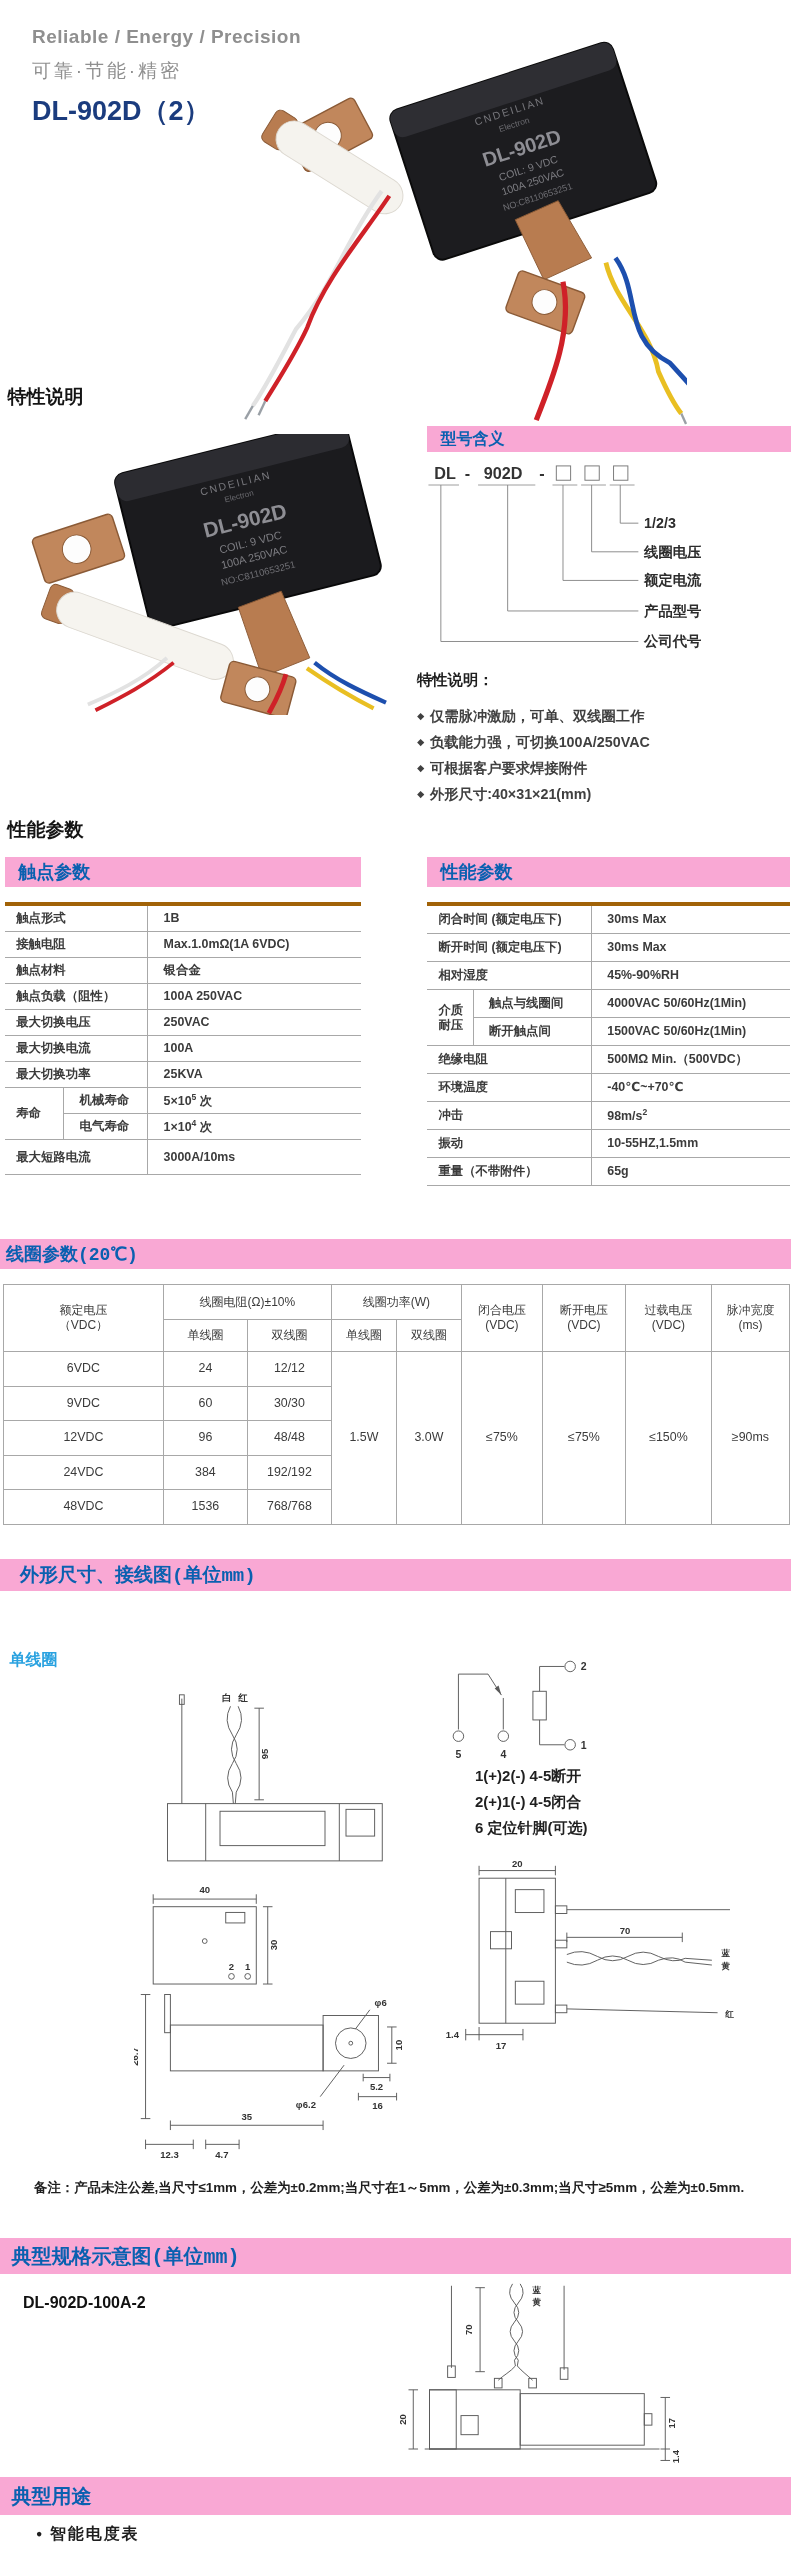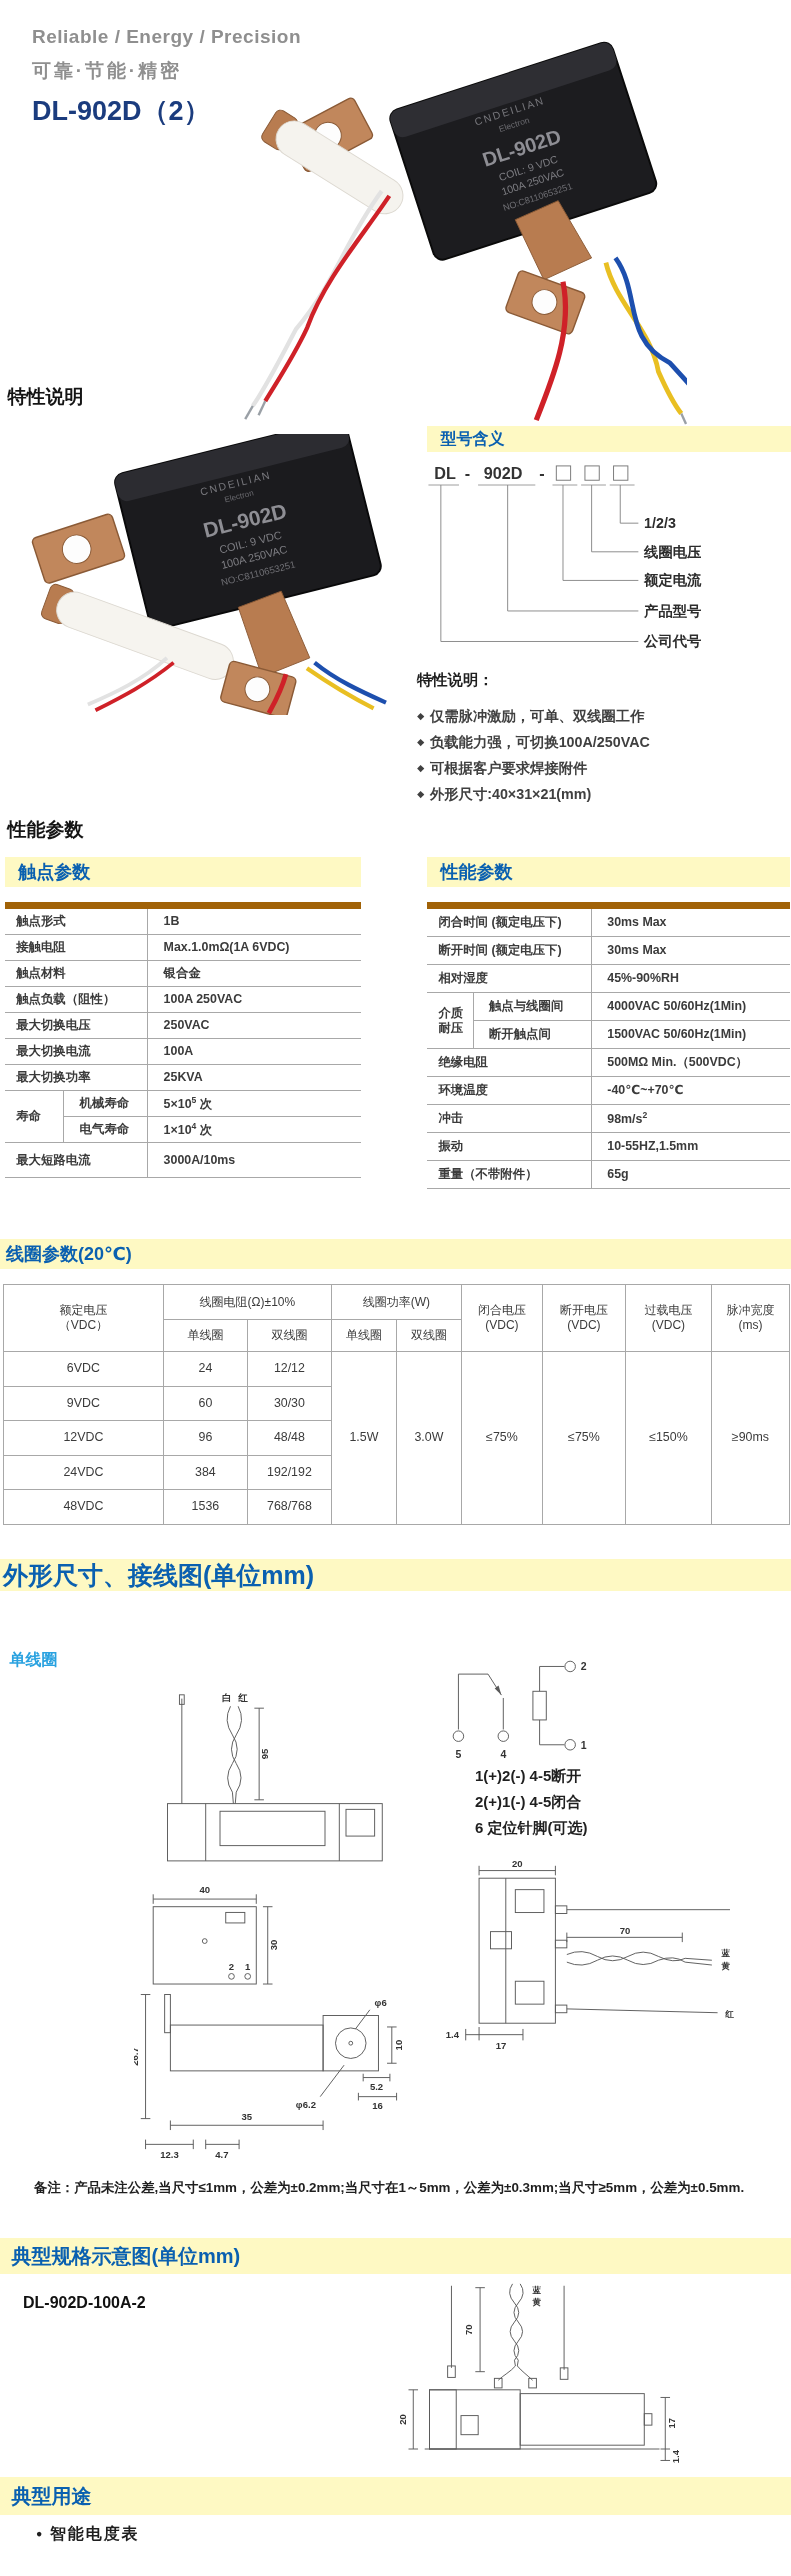--- a/index.html
+++ b/index.html
@@ -1,27 +1,27 @@
 <!DOCTYPE html>
 <html><head>
 <meta charset="utf-8">
 <style>
   html,body{margin:0;padding:0;background:#fff;}
   .page{position:relative;width:792px;height:2576px;background:#fff;overflow:hidden;
         font-family:"Liberation Sans","DejaVu Sans",sans-serif;color:#222;}
   .abs{position:absolute;}
-  .bar{position:absolute;background:#fef9c3;color:#0a60b0;font-weight:bold;
-       display:flex;align-items:center;box-sizing:border-box;padding-left:13.4px;}
+  .bar{position:absolute;background:#f9a8d4;color:#0a60b0;font-weight:bold;
+       display:flex;align-items:center;box-sizing:border-box;padding-left:13.4px;font-family:Liberation Mono, monospace;}
   .tagline-en{position:absolute;left:32px;top:26px;font-size:19px;font-weight:bold;color:#8f8f8f;letter-spacing:0.5px;}
-  .tagline-cn{position:absolute;left:32px;top:58px;font-size:19px;font-weight:bold;color:#8f8f8f;letter-spacing:2.9px;}
+  .tagline-cn{position:absolute;left:32px;top:58px;font-size:19px;font-weight:normal;color:#8f8f8f;letter-spacing:2.9px;}
   .model-title{position:absolute;left:32px;top:93px;font-size:27px;font-weight:bold;color:#1b3c7e;}
   .h-black{position:absolute;font-size:19px;font-weight:bold;color:#141414;}
   .sub-blue{position:absolute;left:9.5px;top:1650px;font-size:16px;font-weight:bold;color:#2aa2e0;}
   table{border-collapse:collapse;table-layout:fixed;position:absolute;color:#3b3b3b;}
-  .ptable{border-top:7px solid #a16207;font-size:12.4px;}
+  .ptable{border-top:4px solid #a16207;font-size:12.4px;}
   .ptable td{border-bottom:1px solid #a8a8a8;padding:0 0 0 11.4px;font-weight:bold;height:25px;vertical-align:middle;line-height:1.15;}
   .ptable td.vd{border-left:1px solid #a8a8a8;padding-left:15.3px;}
   .ptable tr.tall td{height:34px;}
   .perf td{height:27px;}
   .coil{font-size:12.4px;padding-left:33px;}
   .coil td{border:1px solid #a8a8a8;text-align:center;vertical-align:middle;line-height:1.25;}
   .coil tr.ch1 td{height:32px;font-size:12px;}
   .coil tr.ch2 td{height:29px;font-size:12px;}
   .coil tr.cd td{height:31.5px;}
   sup{font-size:8.6px;}
@@ -341,21 +341,21 @@
           <td>192/192</td>
         </tr>
     <tr class="cd">
           <td>48VDC</td>
           <td>1536</td>
           <td>768/768</td>
         </tr>
   </tbody>
     </table>
 
-  <div class="bar" style="left:0;top:1559px;width:792px;height:32px;font-size:25px;padding-left:3px">外形尺寸、接线图(单位mm)</div>
+  <div class="bar" style="left:0;top:1559px;width:792px;height:32px;font-size:19px;padding-left:20px">外形尺寸、接线图(单位mm)</div>
   <div class="sub-blue">单线圈</div>
 
   <svg class="abs" style="left:134px;top:1691px" width="382" height="482" viewBox="0 0 400 505">
     <g stroke="#5a5a5a" stroke-width="1" fill="none">
       <line x1="50" y1="8" x2="50" y2="118"></line>
         <rect x="47.5" y="4" width="5" height="10"></rect>
       <path d="M101,16 Q93,31 103,46 Q113,61 103,76 Q93,91 103,106 L104,118"></path>
       <path d="M109,16 Q117,31 107,46 Q97,61 107,76 Q117,91 107,106 L106,118"></path>
       <line x1="131" y1="18" x2="131" y2="114"></line>
         <line x1="126" y1="18" x2="136" y2="18"></line>

